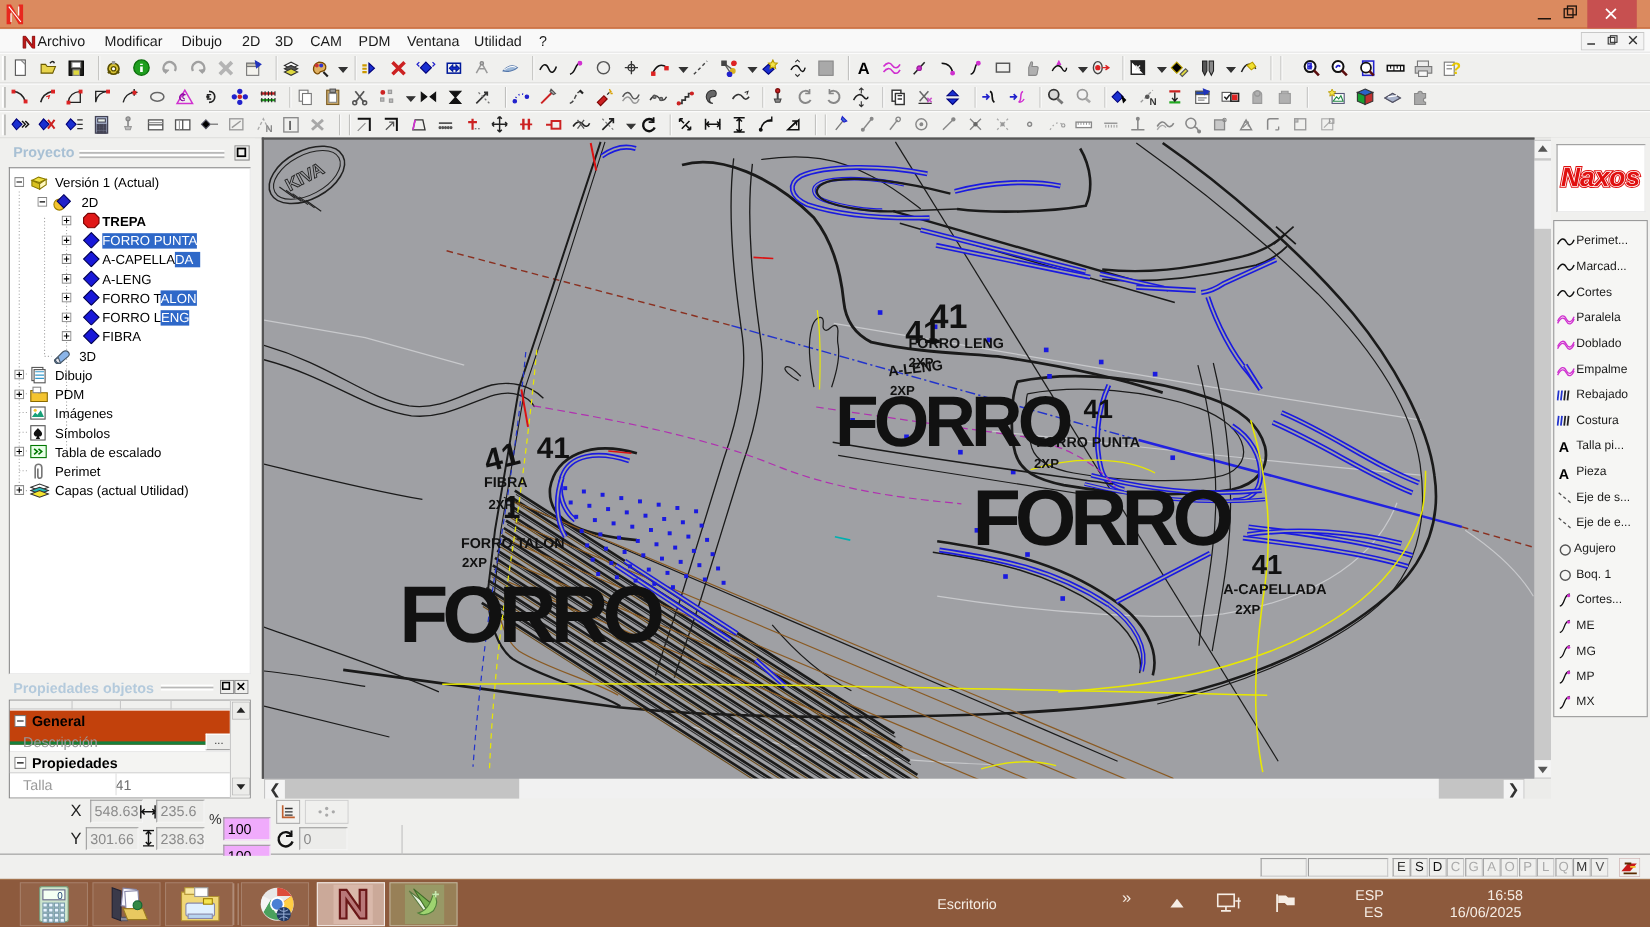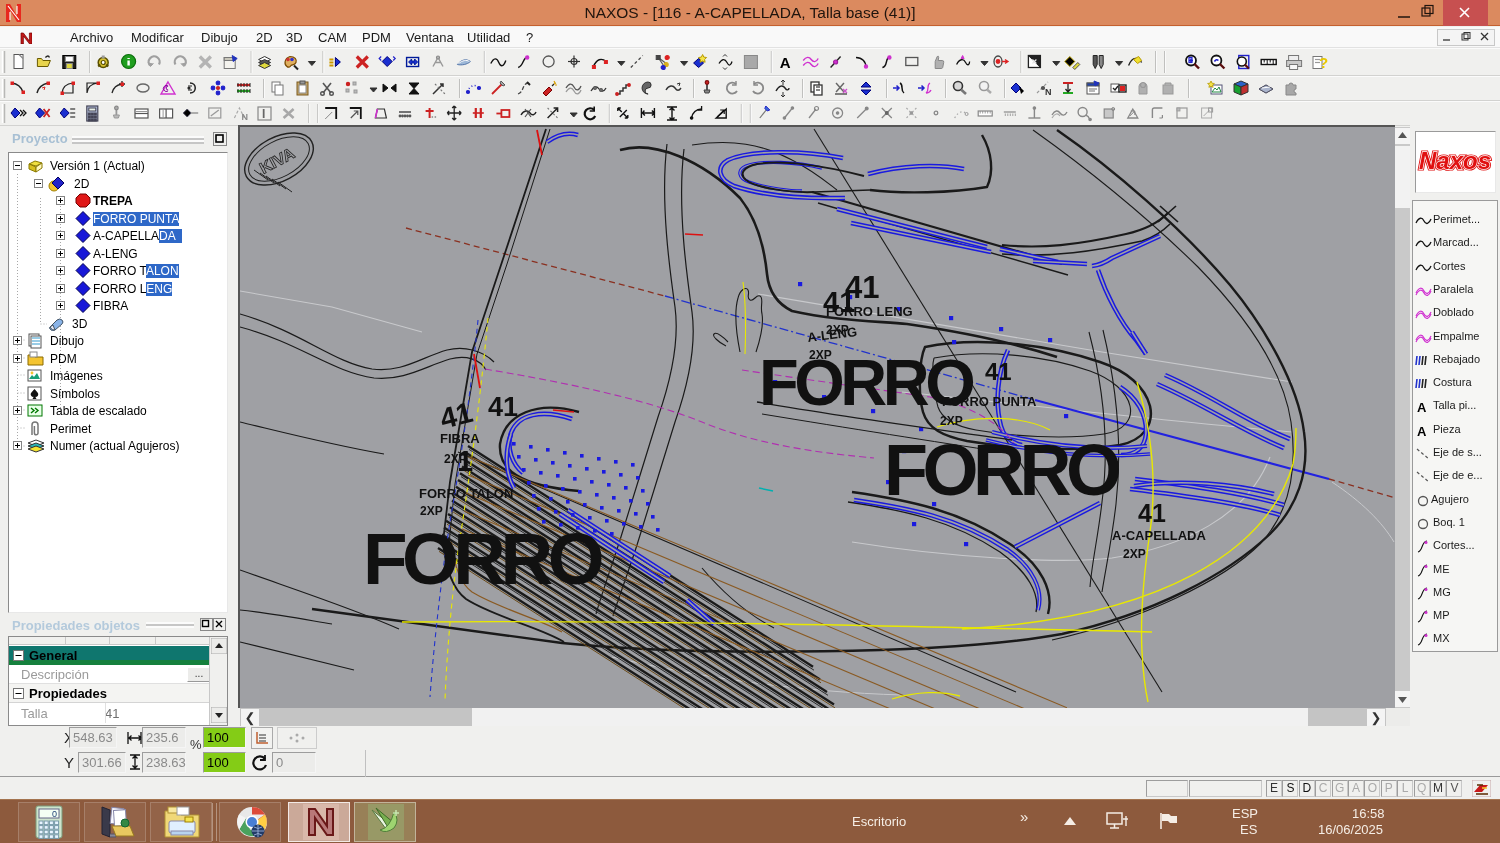--- a/index.html
+++ b/index.html
@@ -1,46 +1,45 @@
 <!DOCTYPE html>
 <html><head><meta charset="utf-8"><style>
 *{margin:0;padding:0;box-sizing:border-box;}
 html,body{width:1500px;height:843px;overflow:hidden;font-family:"Liberation Sans",sans-serif;background:#f0f0ee;}
 .abs{position:absolute;}
 #titlebar{position:absolute;left:0;top:0;width:1500px;height:26px;background:#db8a5f;border-bottom:1px solid #c4602f;}
 #title-text{position:absolute;left:0;top:4px;width:100%;text-align:center;font-size:15.5px;color:#20150e;}
 #menubar{position:absolute;left:0;top:27px;width:1500px;height:21px;background:#f9f9f9;border-bottom:1px solid #e2e2e2;}
-.menu{position:absolute;top:3px;font-size:13px;color:#1a1a1a;margin-left:36px;}
+.menu{position:absolute;top:3px;font-size:13px;color:#1a1a1a;}
 #toolbars{position:absolute;left:0;top:48px;width:1500px;height:78px;background:#f0f0ee;}
 .trow{position:absolute;left:0;width:1500px;}
 #leftpanel{position:absolute;left:0;top:126px;width:232px;height:600px;background:#f0f0ee;}
 .ptitle{position:absolute;font-size:13px;color:#a8c0d4;font-weight:bold;}
 .tree{position:absolute;left:8px;width:220px;background:#fff;border:1px solid #8a8a8a;border-right-color:#e8e8e8;border-bottom-color:#e8e8e8;}
 .ti{position:absolute;font-size:12px;color:#000;white-space:nowrap;}
 .sel{background:#2e68c8;color:#fff;}
 #canvaswrap{position:absolute;left:238px;top:125px;width:1157px;height:583px;border-left:2px solid #555;border-top:2px solid #555;background:#9fa0a4;overflow:hidden;}
 #hscroll{position:absolute;left:240px;top:708px;width:1146px;height:20px;background:#c4c4c4;}
 #vscroll{position:absolute;left:1395px;top:127px;width:15px;height:581px;background:#c9c9c9;}
 #rightpanel{position:absolute;left:1410px;top:125px;width:90px;height:583px;background:#f0f0ee;}
 .rli{position:absolute;left:2px;font-size:11px;color:#1a1a1a;white-space:nowrap;}
 #statusbar{position:absolute;left:0;top:726px;width:1500px;height:51px;background:#f0f0ee;border-bottom:1px solid #9a9a9a;}
 .sbx{position:absolute;border:1px solid #9d9d9d;border-bottom-color:#f5f5f5;border-right-color:#f5f5f5;background:#ececea;font-size:13px;color:#8a8a8a;padding-left:3px;}
-.sbw{background:#84cc16;color:#000;}
+.sbw{background:#f0abfc;color:#000;margin-top:16px;}
 #strip2{position:absolute;left:0;top:778px;width:1500px;height:21px;background:#f0f0ee;}
 .lcell{position:absolute;top:2px;width:16px;height:17px;border:1px solid #c8c8c8;border-top-color:#9d9d9d;border-left-color:#9d9d9d;font-size:12px;text-align:center;color:#9a9a9a;background:#f0f0ee;}
 #taskbar{position:absolute;left:0;top:799px;width:1500px;height:44px;background:#8d5a3d;border-top:1px solid #a4744f;}
 .tbtn{position:absolute;top:2px;width:62px;height:40px;border:1px solid rgba(255,255,255,0.25);background:rgba(255,255,255,0.07);}
 .tbtxt{position:absolute;font-size:13px;color:#f5ede5;}
 </style></head><body>
 <div id="titlebar">
     <svg class="abs" style="left:4px;top:3px" width="18" height="20">
       <path d="M2 19 V1 h4 l7 12 V1 h4 v18 h-4 L6 7 v12 Z" fill="#e8281e"></path>
       <path d="M4 3 l11 14 M6 17 l0-8 M13 3 l0 8" stroke="#fff" stroke-width="1.1"></path>
     </svg>
-    <div id="title-text">NAXOS - [116 - A-CAPELLADA, Talla base (41)]</div>
     <svg class="abs" style="left:1386px;top:0px" width="114" height="26">
       <rect x="57" y="0" width="45" height="26" fill="#c75050"></rect>
       <line x1="12" y1="17" x2="24" y2="17" stroke="#20150e" stroke-width="1.5"></line>
       <rect x="36" y="8" width="8" height="8" fill="none" stroke="#20150e" stroke-width="1.2"></rect>
       <rect x="39" y="5.5" width="8" height="8" fill="none" stroke="#20150e" stroke-width="1.2"></rect>
       <path d="M74 8 l9 9 m0 -9 l-9 9" stroke="#fff" stroke-width="1.6"></path>
     </svg>
   </div>
 <div id="menubar">
     <svg class="abs" style="left:19px;top:4px" width="13" height="13">
@@ -1236,40 +1235,40 @@
     <svg class="abs" style="left:13px;top:315.0px" width="9" height="9">
       <rect x="0.5" y="0.5" width="8" height="8" fill="#fff" stroke="#848484"></rect>
       <line x1="2" y1="4.5" x2="7" y2="4.5" stroke="#000"></line>
       <line x1="4.5" y1="2" x2="4.5" y2="7" stroke="#000"></line>
     </svg>
     <span class="abs" style="left:27px;top:312.0px"><svg width="18" height="15">
         <path d="M1 5 l8-3 8 3 -8 3 Z" fill="#fff" stroke="#333"></path>
         <path d="M1 8 l8-3 8 3 -8 3 Z" fill="#2ab8b8" stroke="#333"></path>
         <path d="M1 11 l8-3 8 3 -8 3 Z" fill="#f4e430" stroke="#333"></path>
       </svg></span>
-    <span class="ti" style="left:50px;top:313.0px">Numer (actual Agujeros)</span>
+    <span class="ti" style="left:50px;top:313.0px">Capas (actual Utilidad)</span>
     <span class="ptitle" style="left:12px;top:492px;color:#b4cadc">Propiedades objetos</span>
     <svg class="abs" style="left:146px;top:496px" width="50" height="8">
       <line x1="0" y1="1" x2="48" y2="1" stroke="#fff" stroke-width="1.5"></line>
       <line x1="0" y1="3" x2="48" y2="3" stroke="#b8b8b8" stroke-width="1.5"></line>
       <line x1="0" y1="5" x2="48" y2="5" stroke="#fff" stroke-width="1.5"></line>
     </svg>
     <svg class="abs" style="left:200px;top:492px" width="26" height="13">
       <rect x="0.5" y="0.5" width="12" height="12" fill="#f0f0ee" stroke="#888"></rect>
       <rect x="2.5" y="2.5" width="6" height="6" fill="none" stroke="#000" stroke-width="1.4"></rect>
       <rect x="13.5" y="0.5" width="12" height="12" fill="#f0f0ee" stroke="#888"></rect>
       <path d="M16 3 l6 6 m0-6 l-6 6" stroke="#000" stroke-width="1.4"></path>
     </svg>
   </div>
 <div class="abs" style="left:8px;top:636px;width:220px;height:90px;background:#fff;border:1px solid #8a8a8a;">
     <div class="abs" style="left:0;top:0;width:218px;height:8px;background:#f0f0ee;border-bottom:1px solid #c8c8c8"></div>
     <div class="abs" style="left:56px;top:0;width:1px;height:8px;background:#c8c8c8"></div>
     <div class="abs" style="left:100px;top:0;width:1px;height:8px;background:#c8c8c8"></div>
     <div class="abs" style="left:146px;top:0;width:1px;height:8px;background:#c8c8c8"></div>
-    <div class="abs" style="left:0;top:9px;width:200px;height:19px;background:#0f766e;border-bottom:5px solid #15803d;font-size:13px">
+    <div class="abs" style="left:0;top:9px;width:200px;height:31px;background:#c2410c;border-bottom:3px solid #15803d;font-size:13px">
       <span class="abs" style="left:20px;top:2px;font-weight:bold">General</span>
     </div>
     <svg class="abs" style="left:4px;top:13px" width="11" height="11">
       <rect x="0.5" y="0.5" width="10" height="10" fill="#fff" stroke="#777"></rect>
       <line x1="2.5" y1="5.5" x2="8.5" y2="5.5" stroke="#000"></line>
     </svg>
     <div class="abs" style="left:0;top:28px;width:200px;height:19px;border-bottom:1px solid #e0e0e0;font-size:13px;color:#9a9a9a">
       <span class="abs" style="left:12px;top:2px">Descripción</span>
     </div>
     <div class="abs" style="left:178px;top:30px;width:24px;height:15px;background:#ececea;border:1px solid #999;border-top-color:#fff;border-left-color:#fff;font-size:10px;text-align:center;color:#333">...</div>
@@ -1405,21 +1404,21 @@
     </svg>
     <div class="abs" style="left:0px;top:19px;width:15px;height:62px;background:#f2f2f2"></div>
     <svg class="abs" style="left:0px;top:564px" width="15" height="16">
       <rect width="15" height="16" fill="#f4f4f4"></rect>
       <path d="M7.5 12 l4.5-6 h-9 Z" fill="#555"></path>
     </svg>
   </div>
 <div class="abs" style="left:1386px;top:708px;width:24px;height:20px;background:#ececea"></div>
 <div id="statusbar">
     <div class="abs" style="left:64px;top:3px;font-size:15px;color:#222">X</div>
-    <div class="sbx" style="left:69px;top:1px;width:48px;height:21px;line-height:19px">548.63</div>
+    <div class="sbx" style="left:82px;top:1px;width:48px;height:21px;line-height:19px">548.63</div>
     <svg class="abs" style="left:127px;top:5px" width="15" height="14">
       <path d="M1 1 v12 M14 1 v12 M2 7 h11 m-8.5-2.5 L2 7 l2.5 2.5 M11.5 4.5 L14 7 l-2.5 2.5" stroke="#111" stroke-width="1.3" fill="none"></path>
     </svg>
     <div class="sbx" style="left:142px;top:1px;width:44px;height:21px;line-height:19px">235.6</div>
     <div class="abs" style="left:190px;top:11px;font-size:13px;color:#333">%</div>
     <div class="sbx sbw" style="left:203px;top:1px;width:43px;height:21px;line-height:19px">100</div>
     <svg class="abs" style="left:251px;top:1px" width="22" height="22">
       <rect x="0.5" y="0.5" width="21" height="21" fill="#f2f2f0" stroke="#aaa"></rect>
       <path d="M6 5 v11 h11" stroke="#c06030" stroke-width="1.5" fill="none"></path>
       <path d="M8 8 h7 M8 11 h7 M8 14 h7" stroke="#333" stroke-width="1.2"></path>

